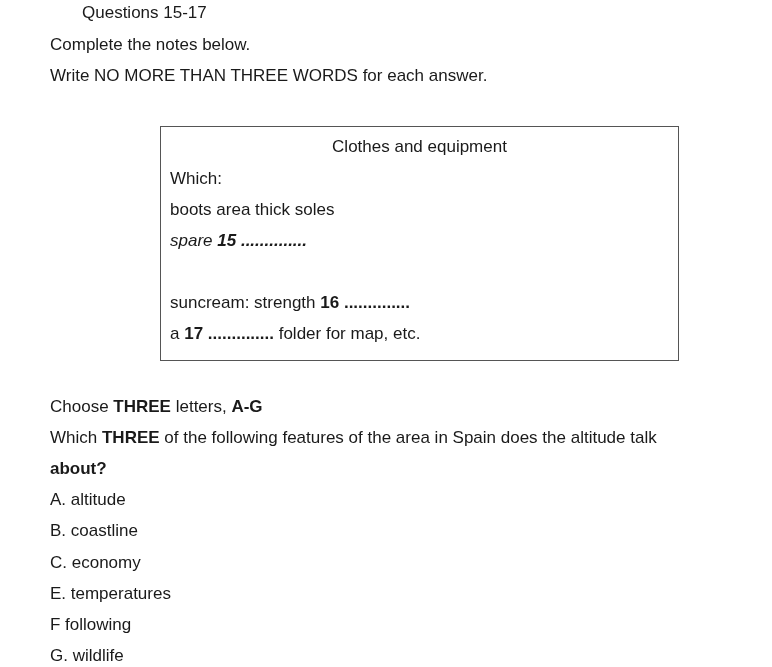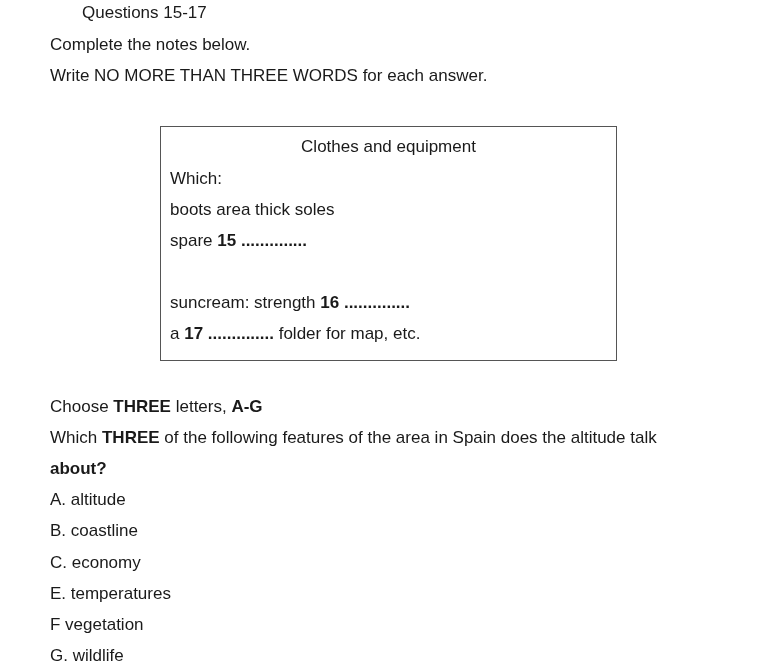--- a/index.html
+++ b/index.html
@@ -19,21 +19,21 @@
     .line {
       position: absolute;
       left: 50px;
       white-space: nowrap;
       line-height: 20px;
     }
     .notes-box {
       position: absolute;
       left: 160px;
       top: 126px;
-      width: 457px;
+      width: 519px;
       height: 235px;
       border: 1px solid #555;
       box-sizing: border-box;
     }
     .notes-title {
       position: absolute;
       left: 0;
       right: 0;
       top: 10px;
       text-align: center;
@@ -51,21 +51,21 @@
 <body>
 
 <div class="line" style="top:3px;margin-left:32px;">Questions 15-17</div>
 <div class="line" style="top:35px;">Complete the notes below.</div>
 <div class="line" style="top:66px;">Write NO MORE THAN THREE WORDS for each answer.</div>
 
 <div class="notes-box">
   <div class="notes-title">Clothes and equipment</div>
   <div class="notes-line" style="top:42px;">Which:</div>
   <div class="notes-line" style="top:73px;">boots area thick soles</div>
-  <div class="notes-line" style="top:104px;">
+  <div class="notes-line" style="top:104px;font-style:italic;">
     <span>spare </span><b>15</b> <b>..............</b>
   </div>
   <div class="notes-line" style="top:166px;">
     <span>suncream: strength </span><b>16</b> <b>..............</b>
   </div>
   <div class="notes-line" style="top:197px;">
     <span>a </span><b>17</b> <b>..............</b><span> folder for map, etc.</span>
   </div>
 </div>
 
@@ -74,14 +74,14 @@
 </div>
 <div class="line" style="top:428px;">
   <span>Which </span><b>THREE</b><span> of the following features of the area in Spain does the altitude talk</span>
 </div>
 <div class="line" style="top:459px;font-weight:bold;">about?</div>
 
 <div class="line" style="top:490px;">A. altitude</div>
 <div class="line" style="top:521px;">B. coastline</div>
 <div class="line" style="top:553px;">C. economy</div>
 <div class="line" style="top:584px;">E. temperatures</div>
-<div class="line" style="top:615px;">F vegetation</div>
+<div class="line" style="top:615px;">F following</div>
 <div class="line" style="top:646px;">G. wildlife</div>
 
 </body></html>

